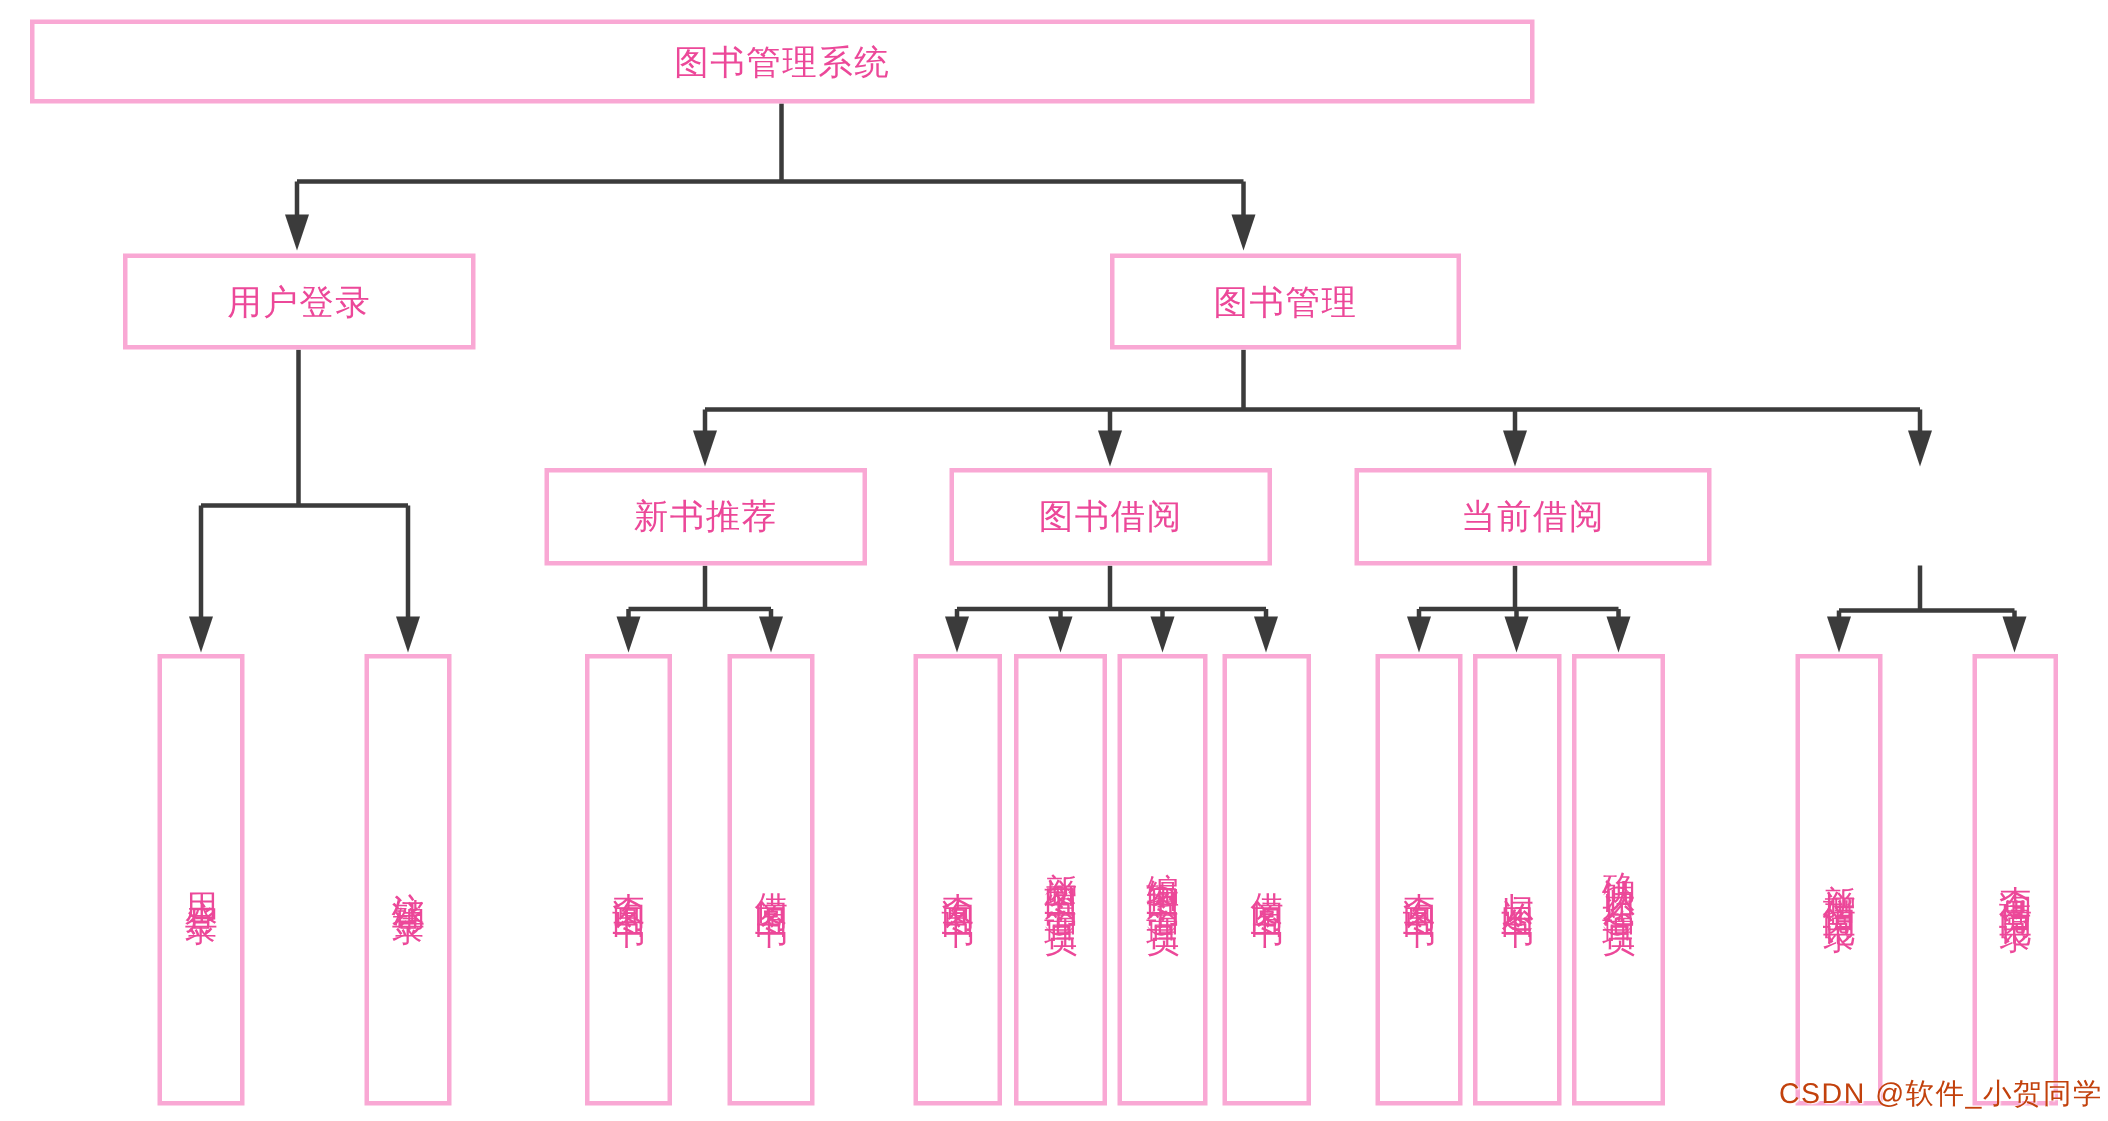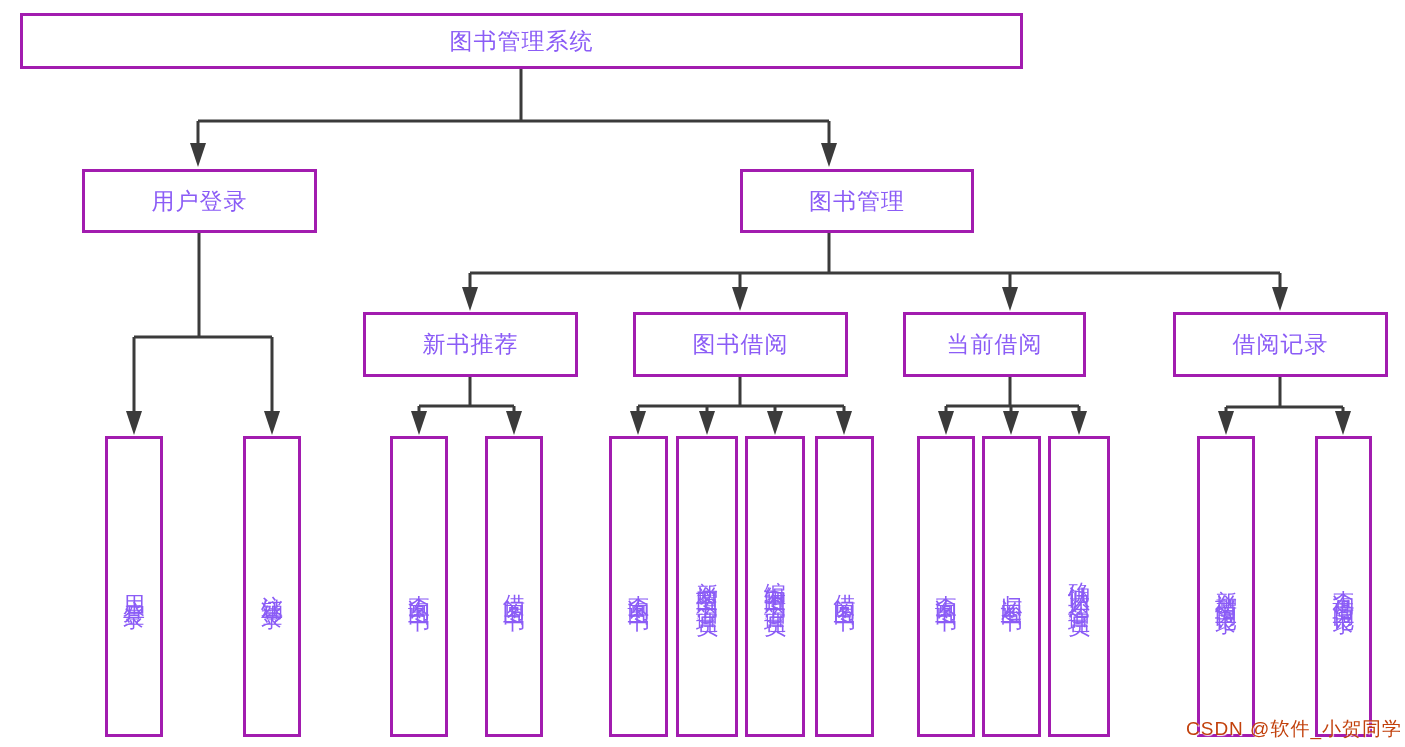--- a/index.html
+++ b/index.html
@@ -18,22 +18,22 @@
   .wires {
     position: absolute;
     left: 0;
     top: 0;
     pointer-events: none;
   }
   .box {
     position: absolute;
     box-sizing: border-box;
     background: #ffffff;
-    border: 3px solid #a21caf;
-    color: #8b5cf6;
+    border: 3px solid #f9a8d4;
+    color: #ec4899;
     display: flex;
     align-items: center;
     justify-content: center;
     font-size: 23px;
     letter-spacing: 1px;
     white-space: nowrap;
     text-align: center;
   }
   .leaf {
     writing-mode: vertical-rl;
@@ -119,22 +119,21 @@
     </g>
   </svg>
 
   <div class="box" style="left:20px; top:13px; width:1003px; height:56px;">图书管理系统</div>
 
   <div class="box" style="left:82px; top:169px; width:235px; height:64px;">用户登录</div>
   <div class="box" style="left:712px; top:169px; width:234px; height:64px;margin-left:28px;">图书管理</div>
 
   <div class="box" style="left:363px; top:312px; width:215px; height:65px;font-family:Liberation Serif, serif;">新书推荐</div>
   <div class="box" style="left:633px; top:312px; width:215px; height:65px;">图书借阅</div>
-  <div class="box" style="left:903px; top:312px; width:183px; height:65px;">当前借阅</div>
-  <div class="box" style="left:1173px; top:312px; width:215px; height:65px;">借阅记录</div>
+  <div class="box" style="left:903px; top:312px; width:238px; height:65px;">当前借阅</div>
 
   <div class="box leaf" style="left:105px; top:436px; width:58px; height:301px;">用户登录</div>
   <div class="box leaf" style="left:243px; top:436px; width:58px; height:301px;">注销登录</div>
 
   <div class="box leaf" style="left:390px; top:436px; width:58px; height:301px;">查询图书</div>
   <div class="box leaf" style="left:485px; top:436px; width:58px; height:301px;">借阅图书</div>
 
   <div class="box leaf" style="left:609px; top:436px; width:59px; height:301px;">查询图书</div>
   <div class="box leaf" style="left:676px; top:436px; width:62px; height:301px;">新增图书（管理员）</div>
   <div class="box leaf" style="left:745px; top:436px; width:60px; height:301px;">编辑图书（管理员）</div>

